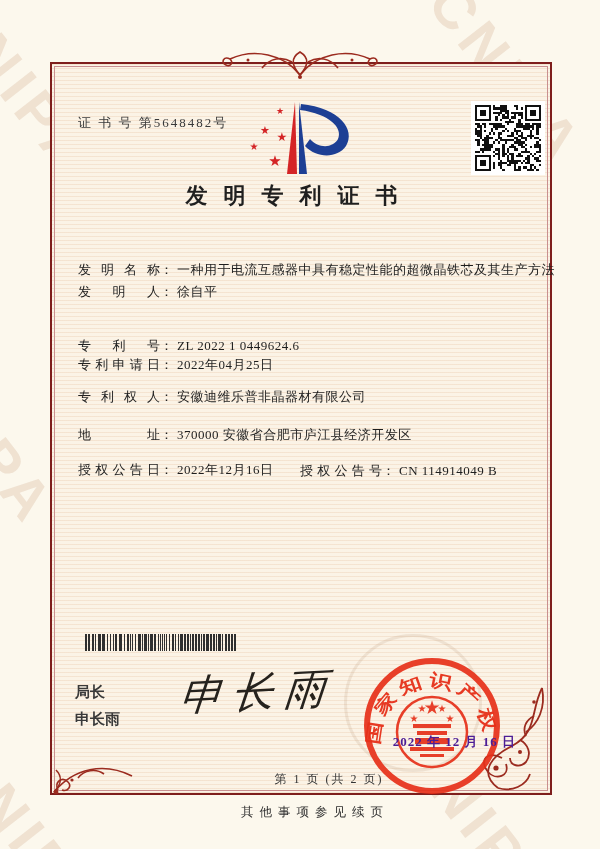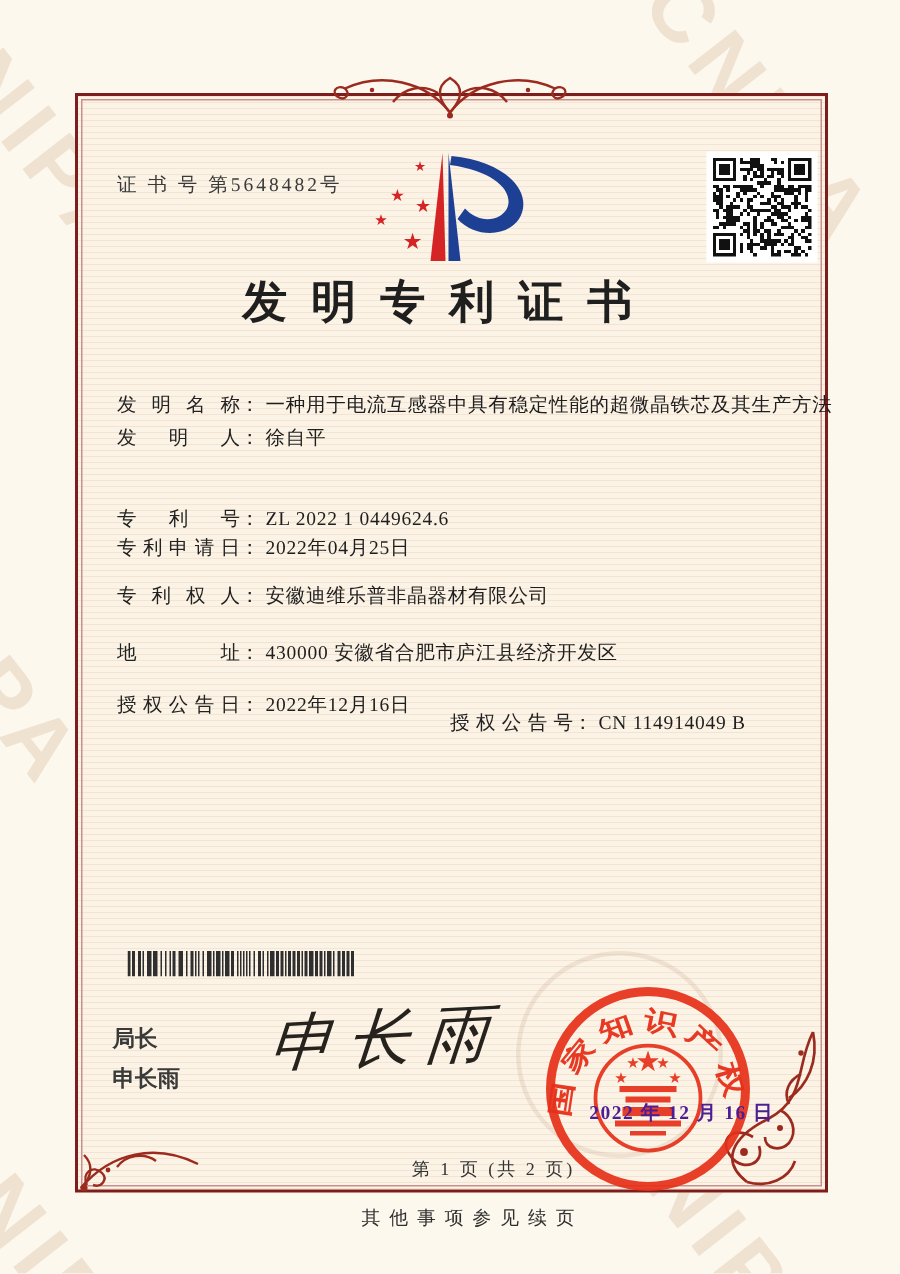--- a/index.html
+++ b/index.html
@@ -15,30 +15,30 @@
   .frame{position:absolute;left:50px;top:62px;width:498px;height:729px;
          border:2px solid #7e1e1c;background:#fbf3e6;
          background-image:repeating-linear-gradient(180deg,rgba(223,172,132,0.22) 0 1px,rgba(0,0,0,0) 1px 4px);}
   .frame::after{content:"";position:absolute;inset:2px;border:1px solid #c99090;pointer-events:none;}
 
   .cert-number{position:absolute;left:78px;top:96px;font-size:13px;letter-spacing:2px;color:#3a3a3a;margin-top:18px;}
 
   .logo{position:absolute;left:228px;top:96px;width:144px;height:86px;}
   .qr{position:absolute;left:471px;top:101px;width:74px;height:74px;background:#fff;padding:4px;box-sizing:border-box;}
 
-  .title{position:absolute;left:0;top:181px;width:583px;text-align:center;font-size:30px;
+  .title{position:absolute;left:0;top:181px;width:583px;text-align:center;font-size:22px;
          font-weight:600;color:#1f1f1f;letter-spacing:16px;text-indent:16px;}
 
   .fields{position:absolute;left:78px;top:0;width:460px;}
   .frow{position:absolute;white-space:nowrap;font-size:13px;color:#222;}
   .flabel{display:inline-block;width:82px;text-align:justify;text-align-last:justify;
           text-justify:inter-character;vertical-align:bottom;color:#222;}
   .fcolon{display:inline-block;margin-right:4px;color:#222;}
   .fvalue{letter-spacing:0.5px;color:#1e1e1e;}
-  .fcell2{position:absolute;left:222px;top:12px;white-space:nowrap;}
+  .fcell2{position:absolute;left:222px;top:1px;white-space:nowrap;}
 
   .paras{position:absolute;left:78px;top:495px;width:448px;font-size:13px;line-height:1.85;
          color:#2d2d2d;font-style:italic;}
   .paras p{margin:0;text-indent:2em;}
 
   .barcode{position:absolute;left:85px;top:634px;width:156px;height:17px;}
 
   .signer{position:absolute;left:75px;top:680px;font-family:Liberation Mono, monospace;
           font-weight:bold;font-size:15px;color:#3a3a3a;line-height:1.8;}
   .sig-script{position:absolute;left:180px;top:664px;width:170px;font-size:42px;color:#26221d;
@@ -476,21 +476,21 @@
     <div class="frow" style="top:337px;">
       <span class="flabel">专利号</span><span class="fcolon">：</span><span class="fvalue">ZL 2022 1 0449624.6</span>
     </div>
     <div class="frow" style="top:356px;">
       <span class="flabel">专利申请日</span><span class="fcolon">：</span><span class="fvalue">2022年04月25日</span>
     </div>
     <div class="frow" style="top:388px;">
       <span class="flabel">专利权人</span><span class="fcolon">：</span><span class="fvalue">安徽迪维乐普非晶器材有限公司</span>
     </div>
     <div class="frow" style="top:426px;">
-      <span class="flabel">地址</span><span class="fcolon">：</span><span class="fvalue">430000 安徽省合肥市庐江县经济开发区</span>
+      <span class="flabel">地址</span><span class="fcolon">：</span><span class="fvalue">370000 安徽省合肥市庐江县经济开发区</span>
     </div>
     <div class="frow" style="top:461px;width:460px;">
       <span>
         <span class="flabel">授权公告日</span><span class="fcolon">：</span><span class="fvalue">2022年12月16日</span>
       </span>
       <span class="fcell2">
         <span class="flabel">授权公告号</span><span class="fcolon">：</span><span class="fvalue">CN 114914049 B</span>
       </span>
     </div>
   </div>

